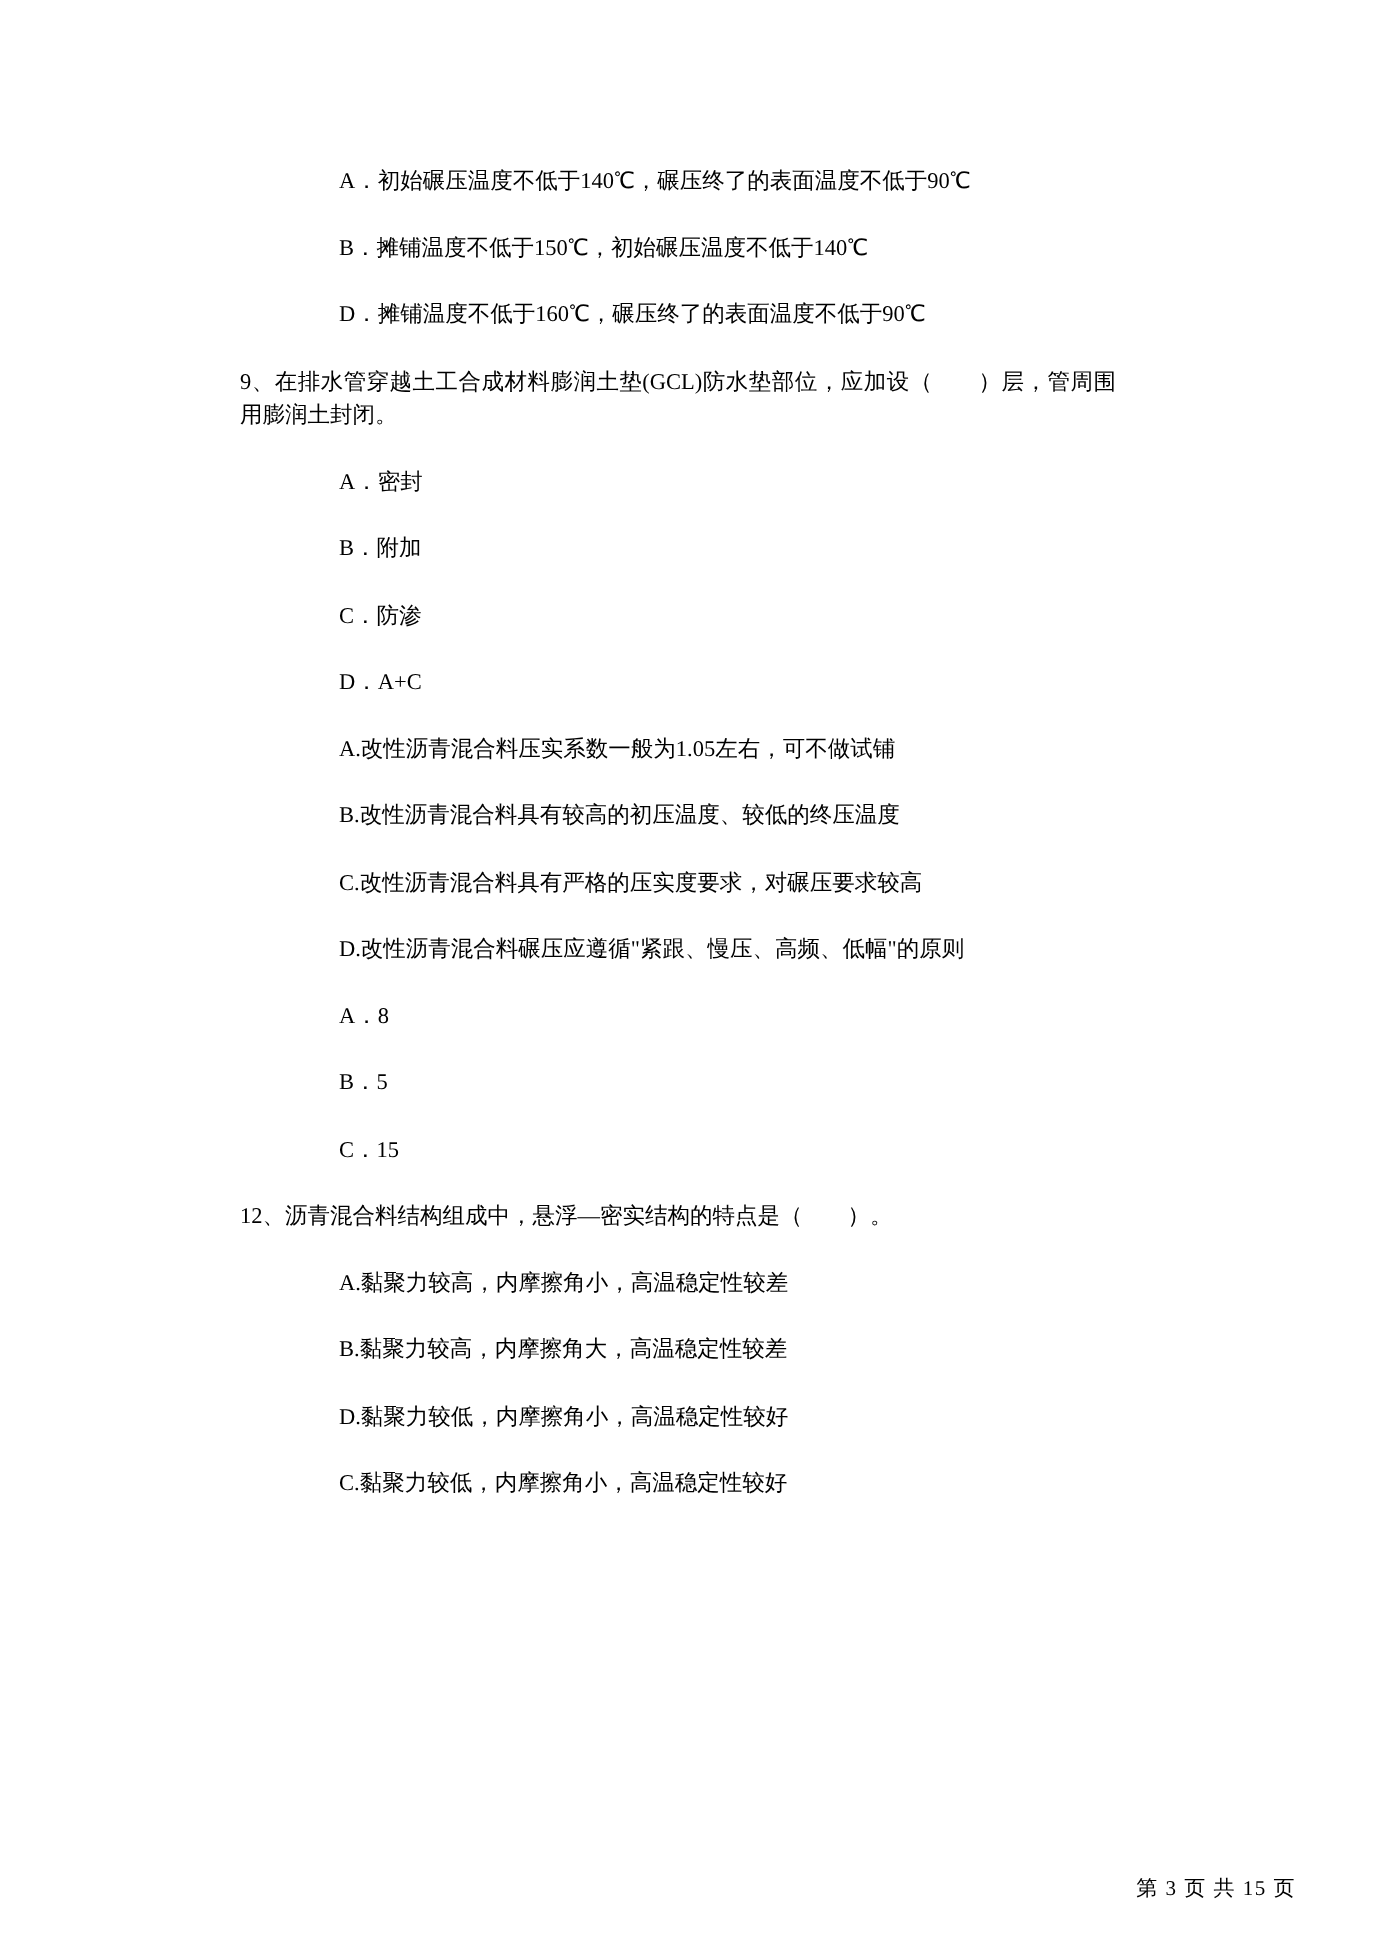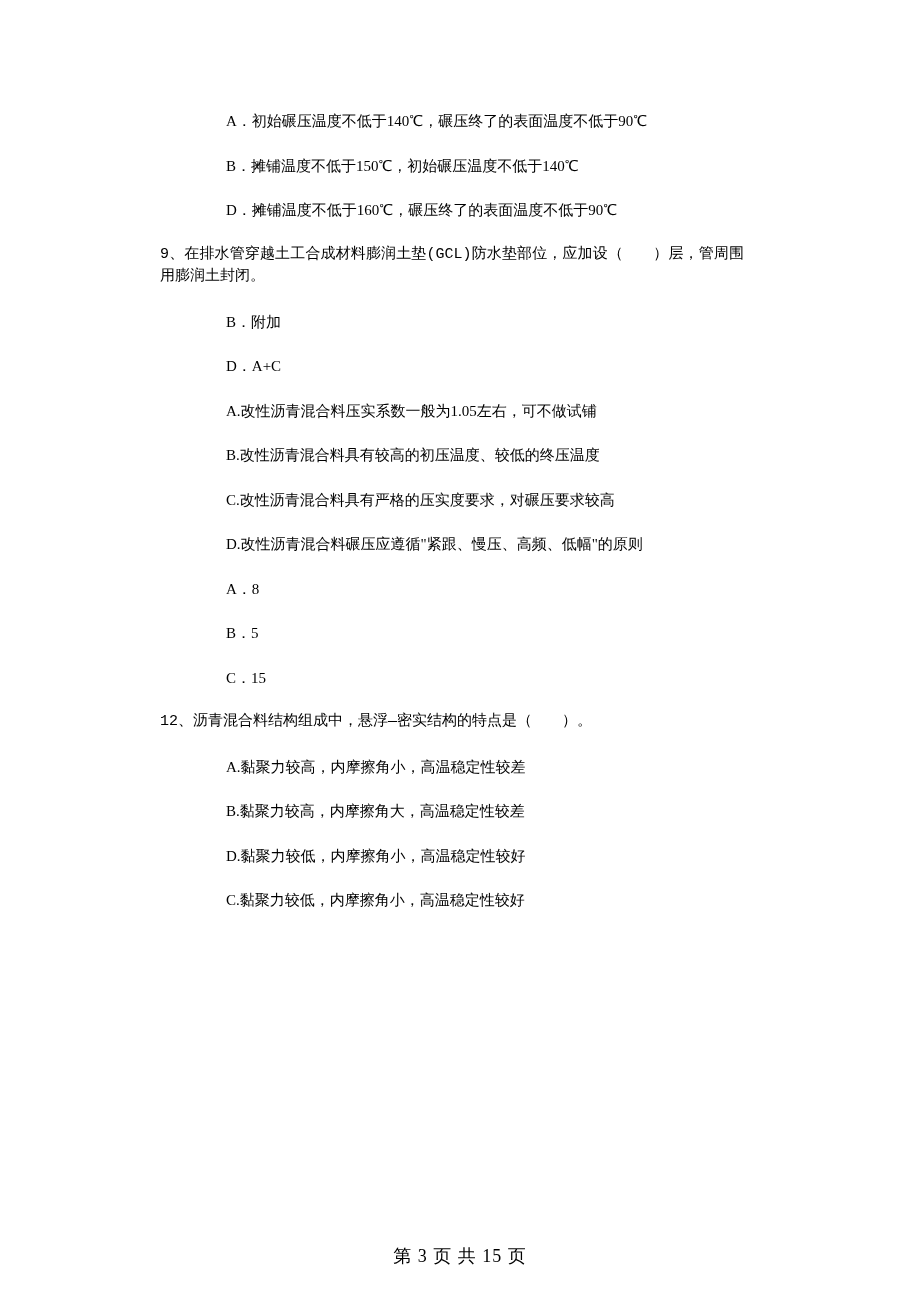--- a/index.html
+++ b/index.html
@@ -19,47 +19,48 @@
     box-sizing: border-box;
     position: relative;
   }
   .stem {
     margin: 0 0 22px 0;
     text-align: justify;
   }
   .stem.noindent {
     padding-left: 0;
     margin-left: -16px;
-    font-family: Liberation Mono, monospace;
   }
   .opt {
     margin: 0 0 22px 0;
     padding-left: 50px;
   }
   .footer {
     position: absolute;
     bottom: 32px;
     left: 0;
     right: 0;
-    text-align: center;
-    font-size: 18px;
+    text-align: right;
+    font-size: 14px;
     letter-spacing: 1px;
   }
 </style>
 </head>
 <body>
 
 <div class="page">
 
   <p class="opt">A．初始碾压温度不低于140℃，碾压终了的表面温度不低于90℃</p>
   <p class="opt">B．摊铺温度不低于150℃，初始碾压温度不低于140℃</p>
   <p class="opt">D．摊铺温度不低于160℃，碾压终了的表面温度不低于90℃</p>
 
   <p class="stem noindent">9、在排水管穿越土工合成材料膨润土垫(GCL)防水垫部位，应加设（　　）层，管周围用膨润土封闭。</p>
+  <p class="opt">A．密封</p>
   <p class="opt">B．附加</p>
+  <p class="opt">C．防渗</p>
   <p class="opt">D．A+C</p>
 
   <p class="opt">A.改性沥青混合料压实系数一般为1.05左右，可不做试铺</p>
   <p class="opt">B.改性沥青混合料具有较高的初压温度、较低的终压温度</p>
   <p class="opt">C.改性沥青混合料具有严格的压实度要求，对碾压要求较高</p>
   <p class="opt">D.改性沥青混合料碾压应遵循"紧跟、慢压、高频、低幅"的原则</p>
 
   <p class="opt">A．8</p>
   <p class="opt">B．5</p>
   <p class="opt">C．15</p>

